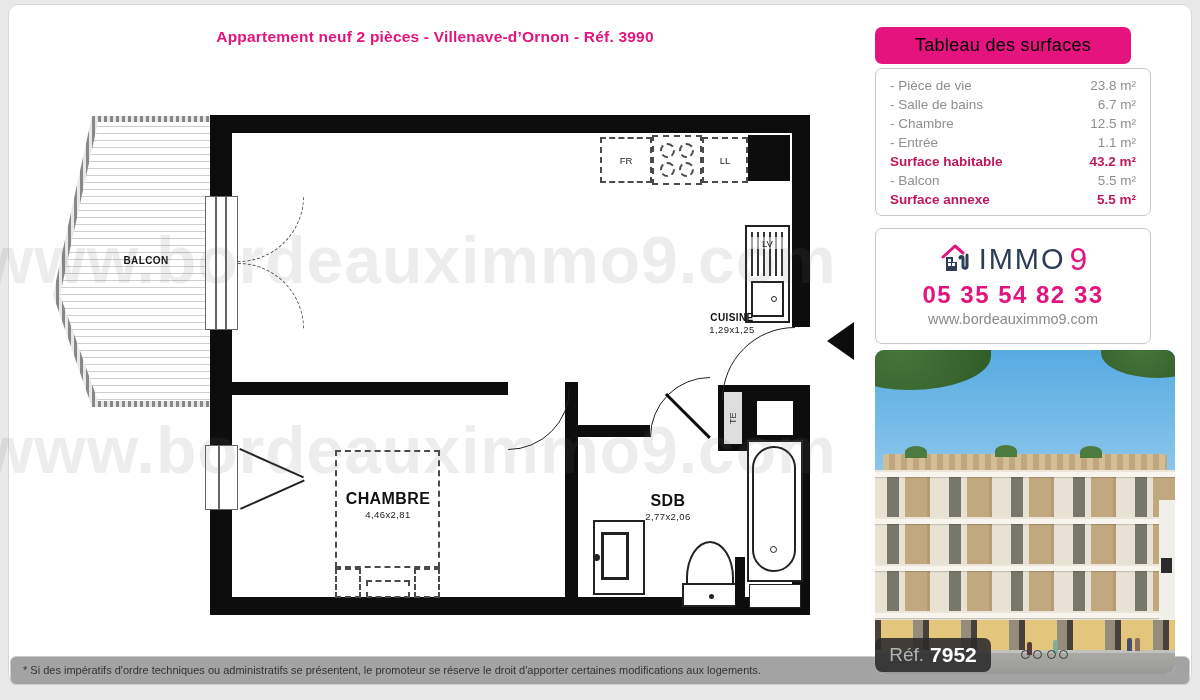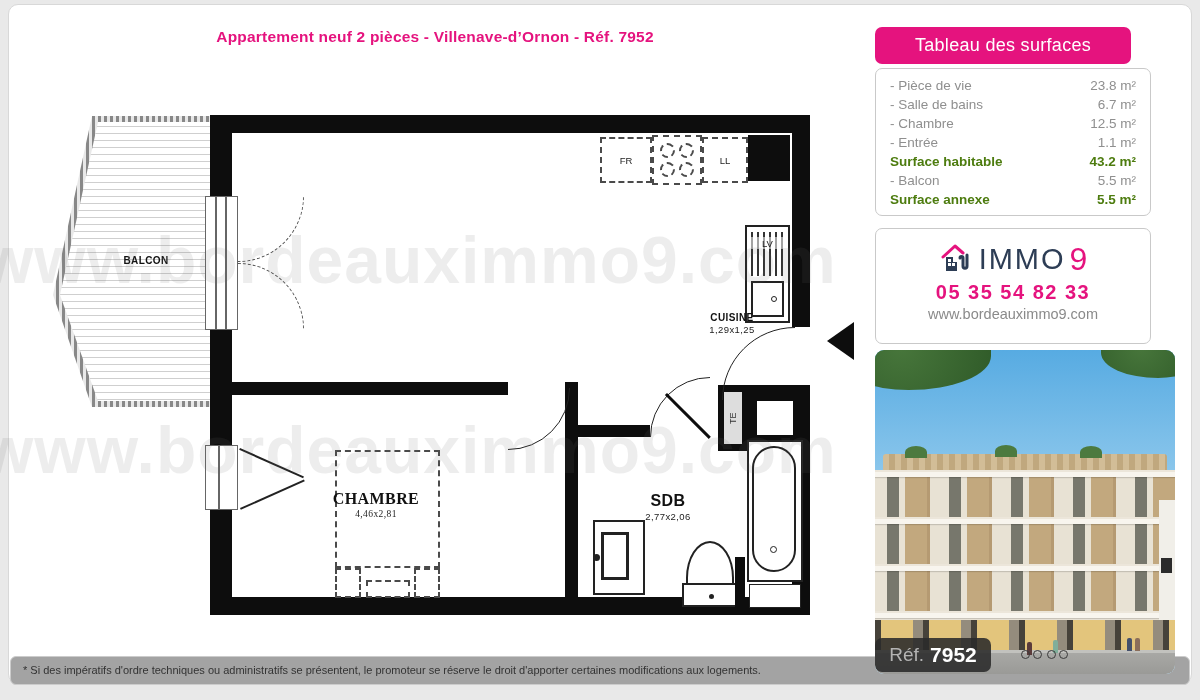--- a/index.html
+++ b/index.html
@@ -31,29 +31,29 @@
   
   #balco-rail { position:absolute; left:0; top:8px; width:178px; height:295px;
      background:repeating-linear-gradient(90deg,#888 0 3px,#e8e8e8 3px 6px);
      clip-path:polygon(42px 3px, 168px 3px, 168px 294px, 42px 294px, 3px 182px); }
   #balco-deck { position:absolute; left:0; top:8px; width:178px; height:295px;
      background:repeating-linear-gradient(180deg,#fff 0 6px,#cfcfcf 6px 7px);
      clip-path:polygon(48px 9px, 162px 9px, 162px 288px, 48px 288px, 10px 182px); }
   
   .panel { position:absolute; left:875px; width:276px; background:#fff; border:1px solid #c9c9c9; border-radius:7px; z-index:8; }
   #surf-header { position:absolute; left:875px; top:27px; width:256px; height:37px; background:#e5137e; border-radius:7px; z-index:8;
-     color:#ffffff; font-size:18px; display:flex; align-items:center; justify-content:center; letter-spacing:.3px; }
+     color:#000000; font-size:18px; display:flex; align-items:center; justify-content:center; letter-spacing:.3px; }
   #surf-box { top:68px; height:148px; padding:7px 14px 0 14px; }
   .srow { display:flex; justify-content:space-between; font-size:13.5px; color:#8f8f8f; line-height:19px; }
-  .srow.bold { color:#4d7c0f; font-weight:bold; }
+  .srow.bold { color:#be185d; font-weight:bold; }
   #contact-box { top:228px; height:116px; text-align:center; padding-top:10px; }
   #logo-row { display:flex; align-items:center; justify-content:center; gap:4px; height:40px; }
   #logo-immo { color:#2d3d55; font-size:29px; letter-spacing:2px; font-weight:400; }
   #logo-9 { color:#e5137e; font-size:32px; font-weight:400; }
-  #phone { color:#e5137e; font-size:20px; font-weight:bold; letter-spacing:1.5px; margin-top:2px; }
+  #phone { color:#e5137e; font-size:24px; font-weight:bold; letter-spacing:1.5px; margin-top:2px; }
   #site { color:#8a8a8a; font-size:14.5px; margin-top:2px; }
   
   #photo { position:absolute; left:875px; top:350px; width:300px; height:324px; border-radius:9px; overflow:hidden; z-index:8; background:#9fd0ee; }
   #sky { position:absolute; inset:0; background:linear-gradient(180deg,#57abe2 0%,#8ec8ec 40%,#cfe6f5 58%); }
   .foliage { position:absolute; background:radial-gradient(circle at 40% 30%, #47763b, #2f5a28); }
   #bld { position:absolute; left:0; right:0; top:120px; height:150px; background:#ece6da; }
   .slab { position:absolute; left:0; right:0; height:5px; background:#f8f5ee; box-shadow:0 1px 1px rgba(0,0,0,.15); }
   .floor { position:absolute; left:0; right:0; height:40px;
      background:repeating-linear-gradient(90deg,#e8e2d4 0 12px,#77776c 12px 24px,#e8e2d4 24px 30px,#c2a87e 30px 52px,#b59a72 52px 55px,#e8e2d4 55px 62px); }
   #roofband { position:absolute; left:8px; right:8px; top:104px; height:18px; background:repeating-linear-gradient(90deg,#d2bd97 0 6px,#c0a87e 6px 12px); border-radius:3px 3px 0 0; }
@@ -72,21 +72,21 @@
   
   #footnote { position:absolute; left:10px; top:656px; width:1180px; height:29px; background:#a3a3a3; border:1px solid #ccc; border-radius:6px;
      font-size:11px; color:#333; line-height:27px; padding-left:12px; z-index:7; }
   .vtext { writing-mode:vertical-rl; transform:rotate(180deg); font-size:9px; color:#333; display:flex; align-items:center; justify-content:center; width:100%; height:100%; }
 </style>
 </head>
 <body>
 
 <div id="card"></div>
 
-<div id="title">Appartement neuf 2 pièces - Villenave-d’Ornon - Réf. 7952</div>
+<div id="title">Appartement neuf 2 pièces - Villenave-d’Ornon - Réf. 3990</div>
 
 <div id="plan">
 
   <div id="balco-rail"></div>
   <div id="balco-deck"></div>
   <div class="roomlabel" style="left:40px; top:150px; width:112px;">
     <div class="nm small">BALCON</div>
   </div>
 
   <div class="wall" style="left:165px; top:10px; width:595px; height:18px;"></div>
@@ -178,21 +178,21 @@
   <div class="fixt" style="left:697px; top:335px; width:56px; height:142px;">
     <div style="position:absolute; left:3px; top:4px; width:44px; height:126px; border:2px solid #222; border-radius:22px;"></div>
     <div style="position:absolute; left:21px; top:104px; width:7px; height:7px; border:1.5px solid #222; border-radius:50%;"></div>
   </div>
   <div class="fixt" style="left:699px; top:479px; width:52px; height:24px; border-width:1.5px;"></div>
 
   <div class="roomlabel" style="left:612px; top:207px; width:140px;">
     <div class="nm small">CUISINE</div>
     <div class="dm">1,29x1,25</div>
   </div>
-  <div class="roomlabel" style="left:226px; top:385px; width:200px;font-family:Liberation Serif, serif;">
+  <div class="roomlabel" style="left:238px; top:385px; width:200px;">
     <div class="nm">CHAMBRE</div>
     <div class="dm">4,46x2,81</div>
   </div>
   <div class="roomlabel" style="left:558px; top:387px; width:120px;">
     <div class="nm">SDB</div>
     <div class="dm">2,77x2,06</div>
   </div>
 </div>
 
 <div id="wmwrap">

